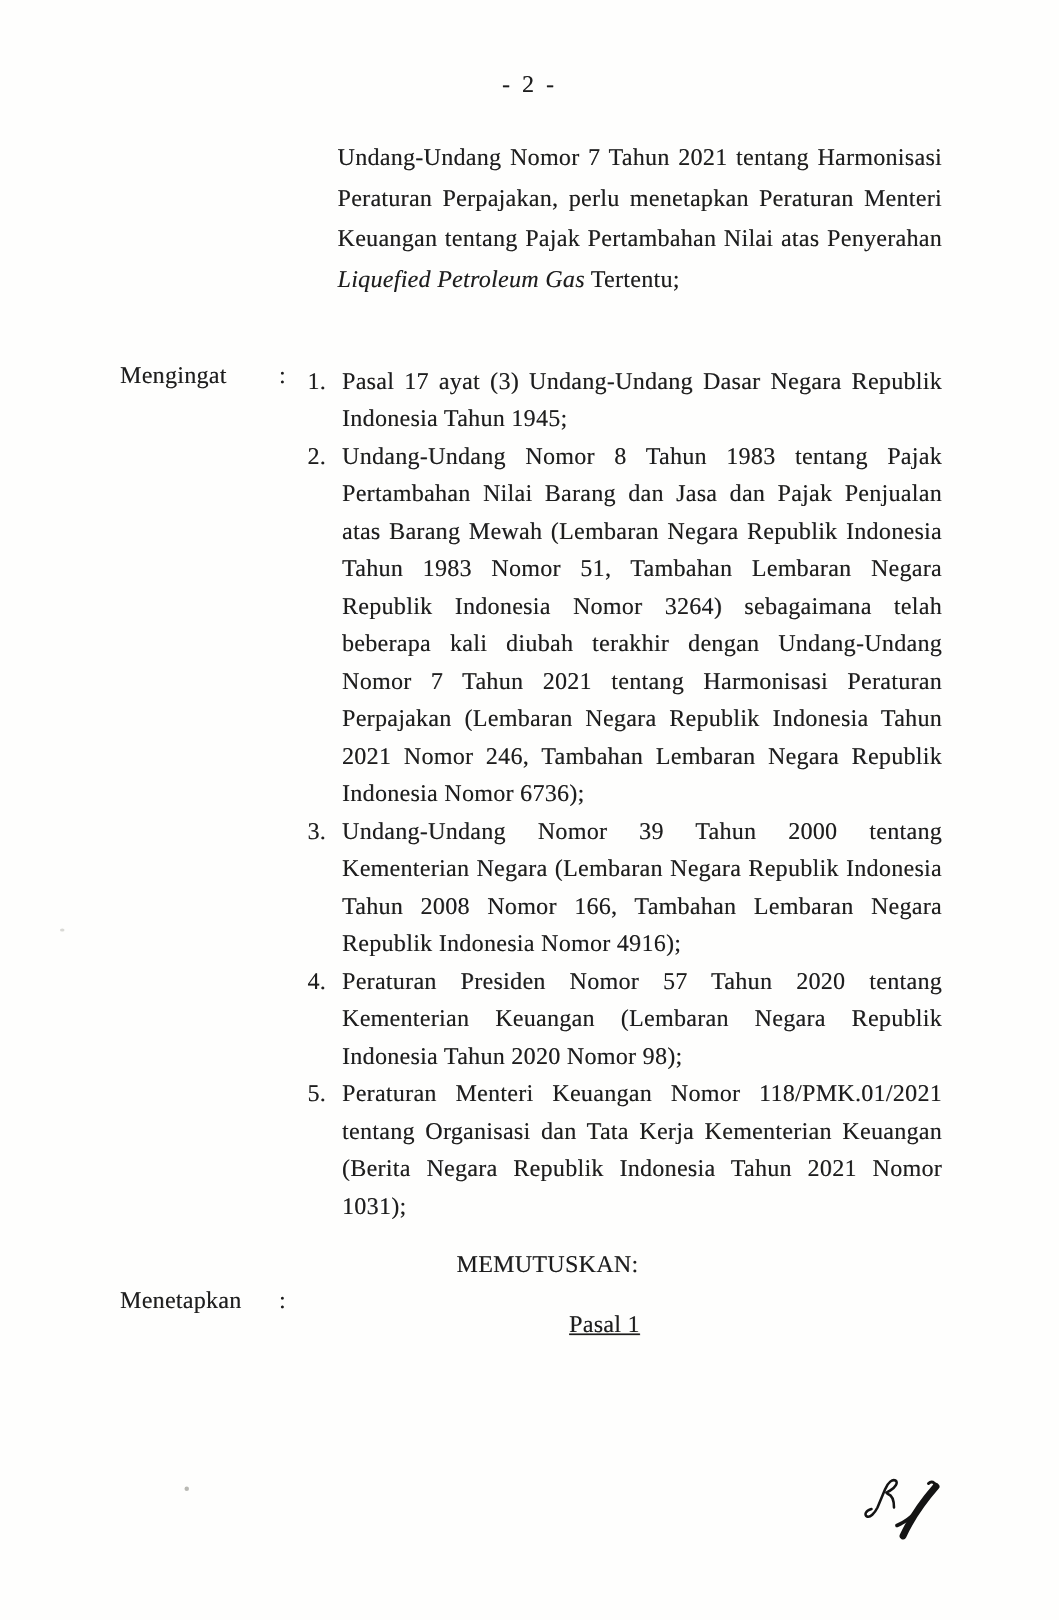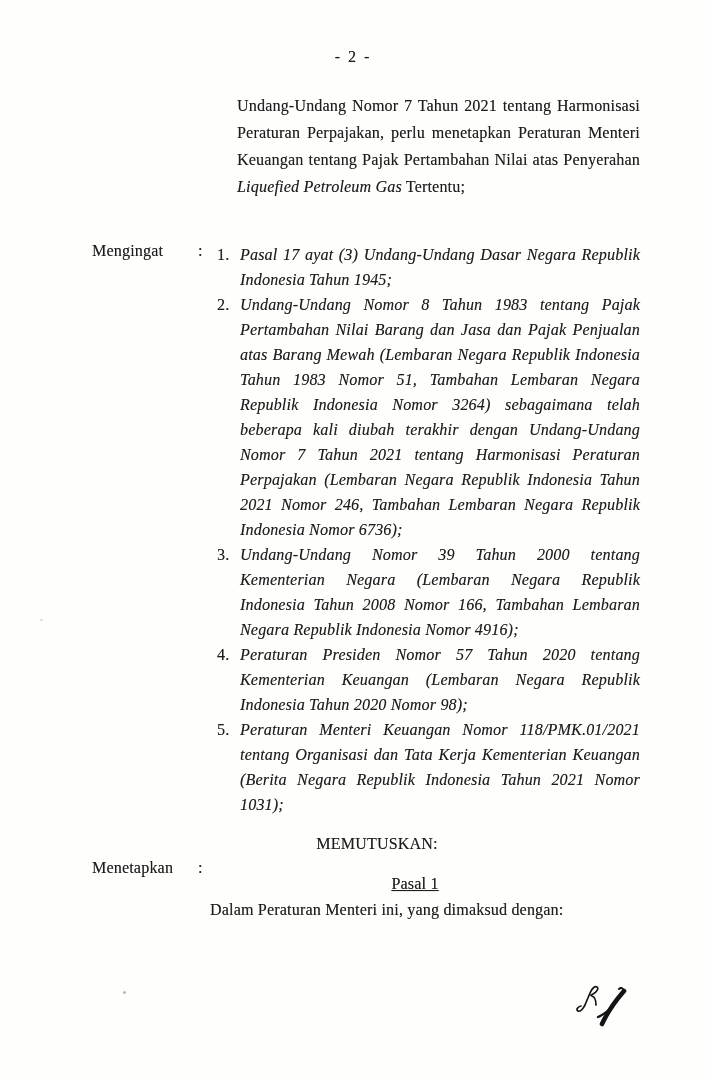--- a/index.html
+++ b/index.html
@@ -20,21 +20,21 @@
     position: absolute;
     top: 48px;
     left: 0;
     width: 706px;
     text-align: center;
     letter-spacing: 2px;
   }
   .doc {
     position: absolute;
     top: 92px;
-    left: 12px;
+    left: 0;
     right: 0;
   }
   .para1 {
     margin-left: 225px;
     width: 403px;
     text-align: justify;
     line-height: 27px;
   }
   .it { font-style: italic; }
   .block { position: relative; }
@@ -42,21 +42,21 @@
   .side-colon { position: absolute; left: 186px; top: 0; }
   .mengingat { margin-top: 42px; }
   .legal-list {
     list-style: none;
     margin-left: 205px;
     width: 423px;
     line-height: 25px;
   }
   .legal-item { display: flex; }
   .legal-item .num { flex: none; width: 23px; }
-  .legal-item .txt { flex: 1; text-align: justify; font-style: italic; }
+  .legal-item .txt { flex: 1; text-align: justify; }
   .memutuskan {
     margin-top: 14px;
     margin-left: 160px;
     width: 410px;
     text-align: center;
     line-height: 25px;
   }
   .menetapkan { margin-top: 3px; }
   .menetapkan-body {
     margin-left: 205px;
@@ -130,21 +130,20 @@
     </section>
 
     <div class="memutuskan">MEMUTUSKAN:</div>
 
     <section class="block menetapkan">
       <span class="side-label">Menetapkan</span>
       <span class="side-colon">:</span>
     </section>
 
     <div class="pasal-heading">Pasal 1</div>
-    <p class="intro">Dalam Peraturan Menteri ini, yang dimaksud dengan:</p>
 
   </div>
 
   <svg class="paraf" width="62" height="56" viewBox="0 0 62 56" fill="none" xmlns="http://www.w3.org/2000/svg">
     <path d="M 11 30 C 7 31 6 34 8 35 C 10 36 13 33 15 29 L 20 17 C 22 12 25 10 27 11 C 29 12 27 16 23 18 C 21 19 20 19 22 20 C 25 21 26 25 26 29" stroke="#141414" stroke-width="1.7" stroke-linecap="round"></path>
     <path d="M 54 15 C 47 23 38 35 32 48" stroke="#141414" stroke-width="4.6" stroke-linecap="round"></path>
     <path d="M 54 15 C 53 12 51 11 49 13" stroke="#141414" stroke-width="2" stroke-linecap="round"></path>
     <path d="M 28 41 C 33 39 38 35 42 31" stroke="#141414" stroke-width="2.4" stroke-linecap="round"></path>
   </svg>
 

